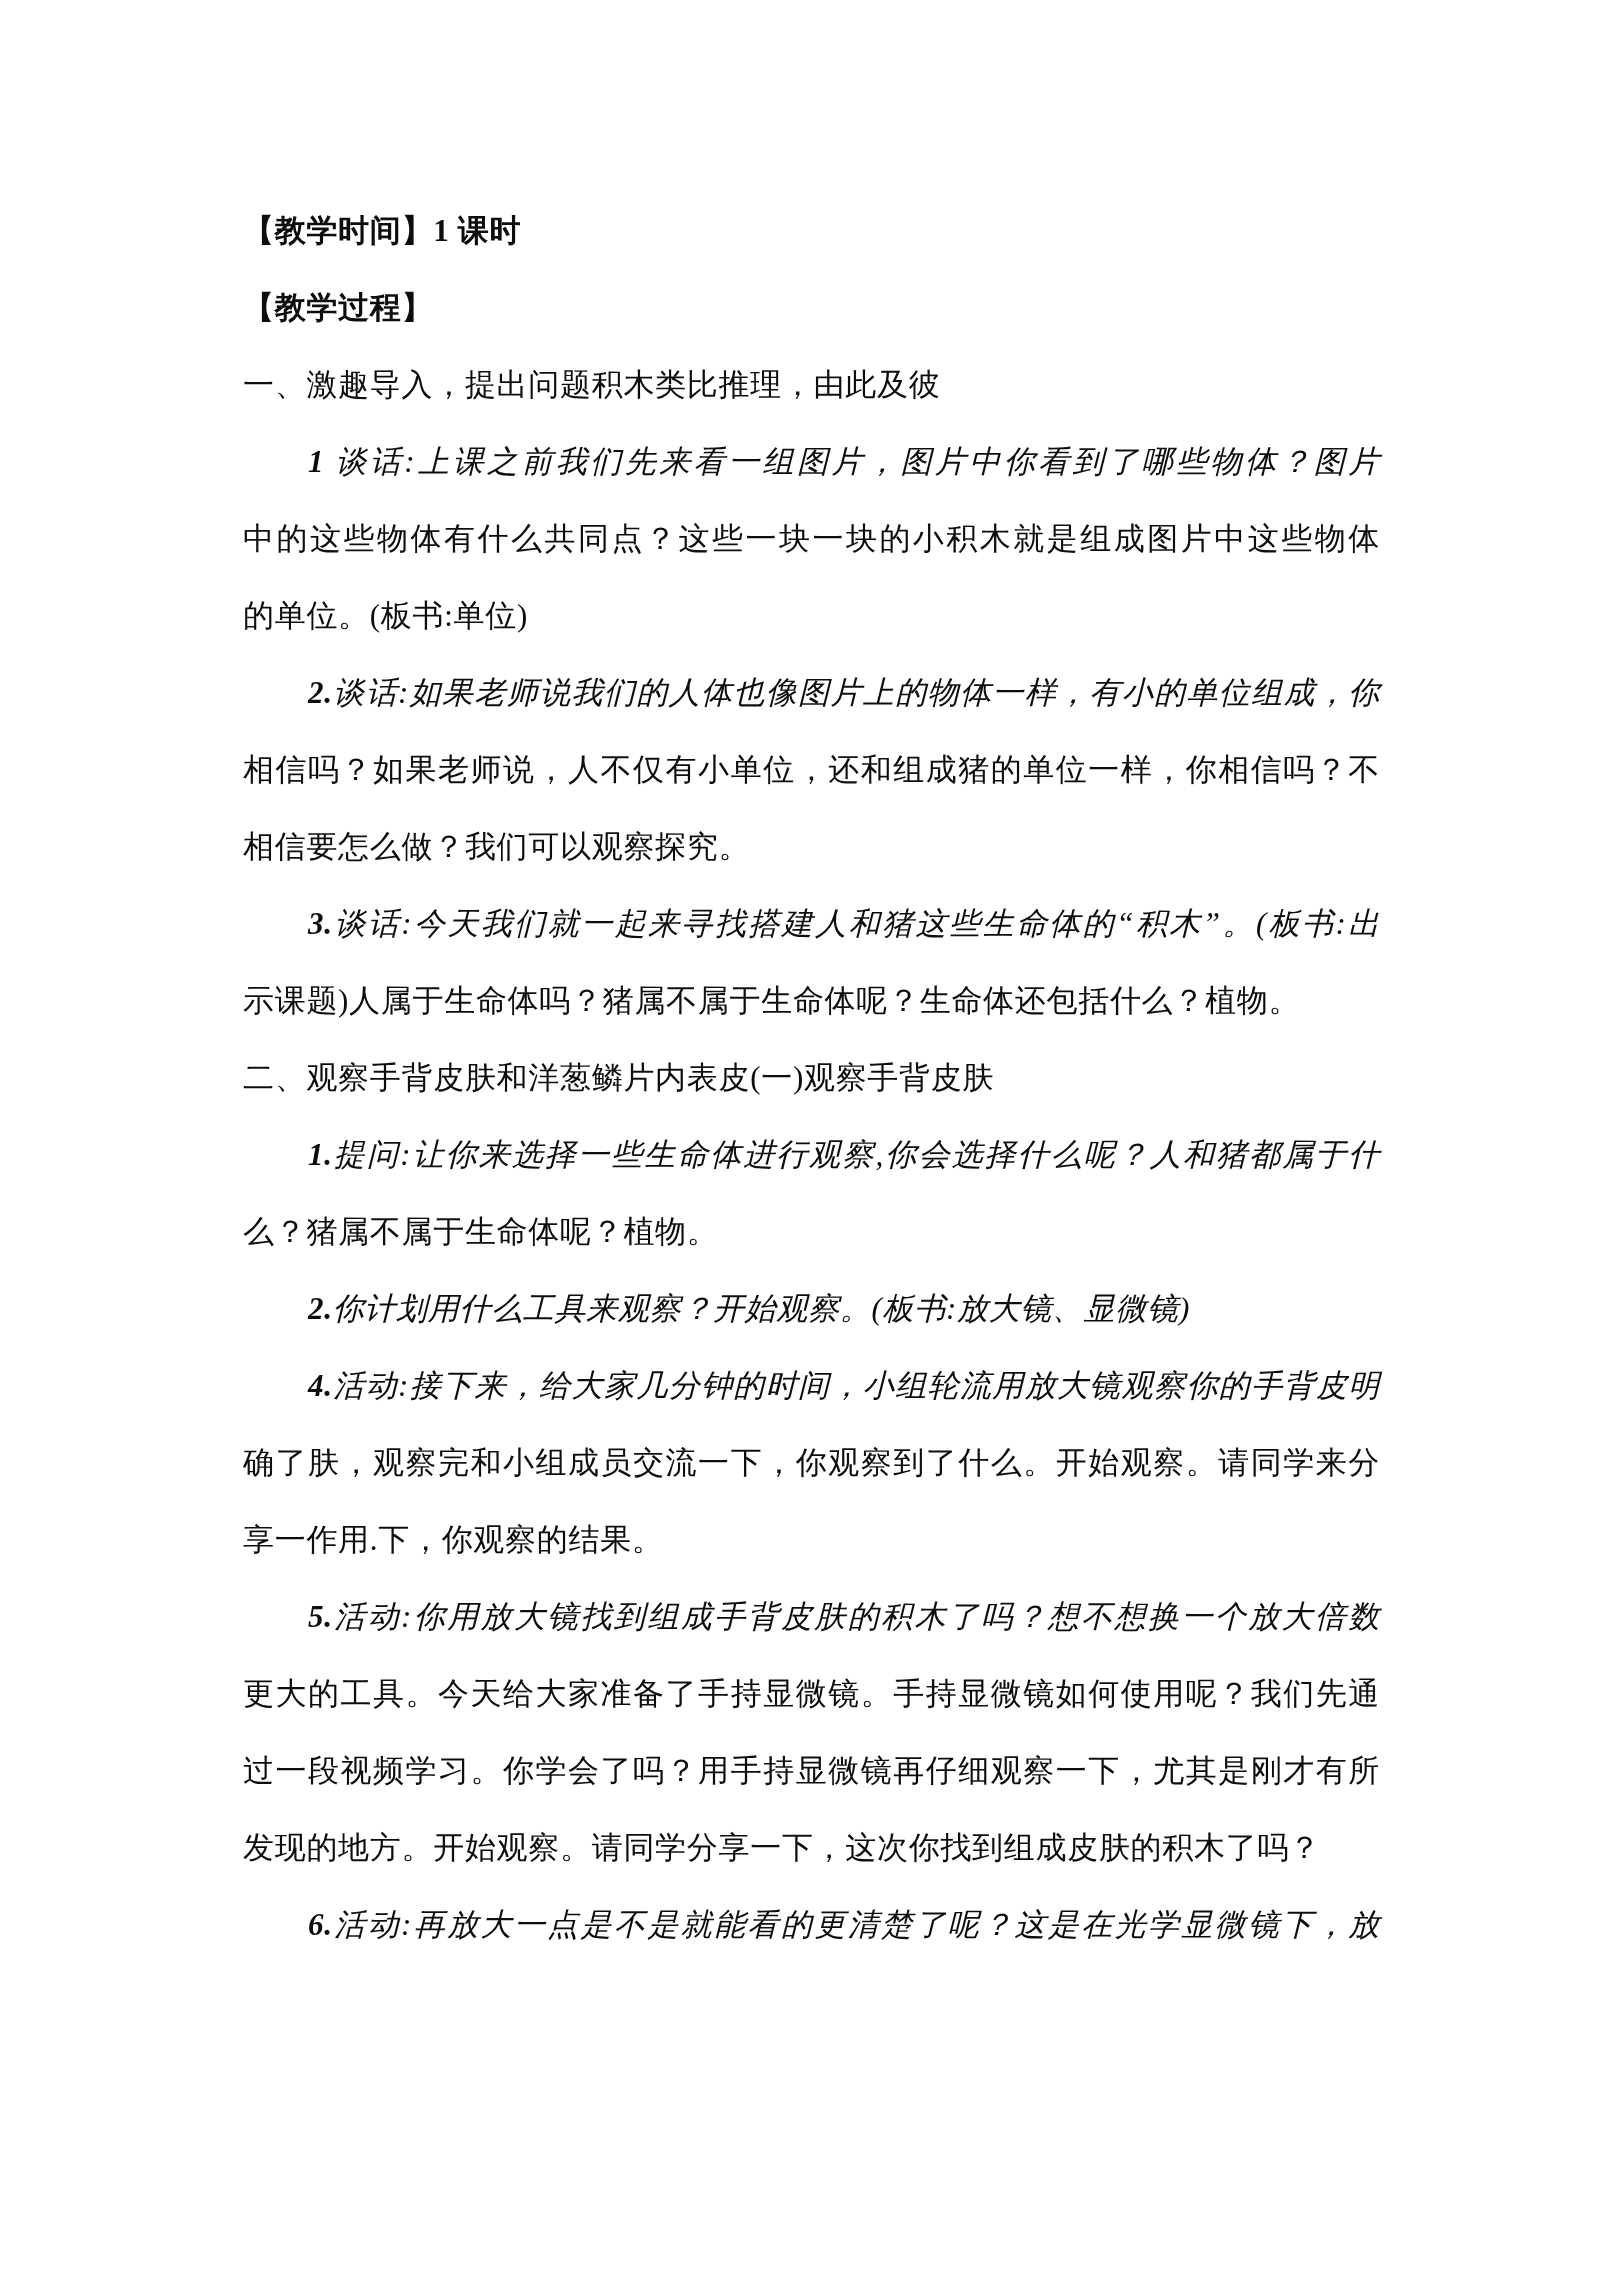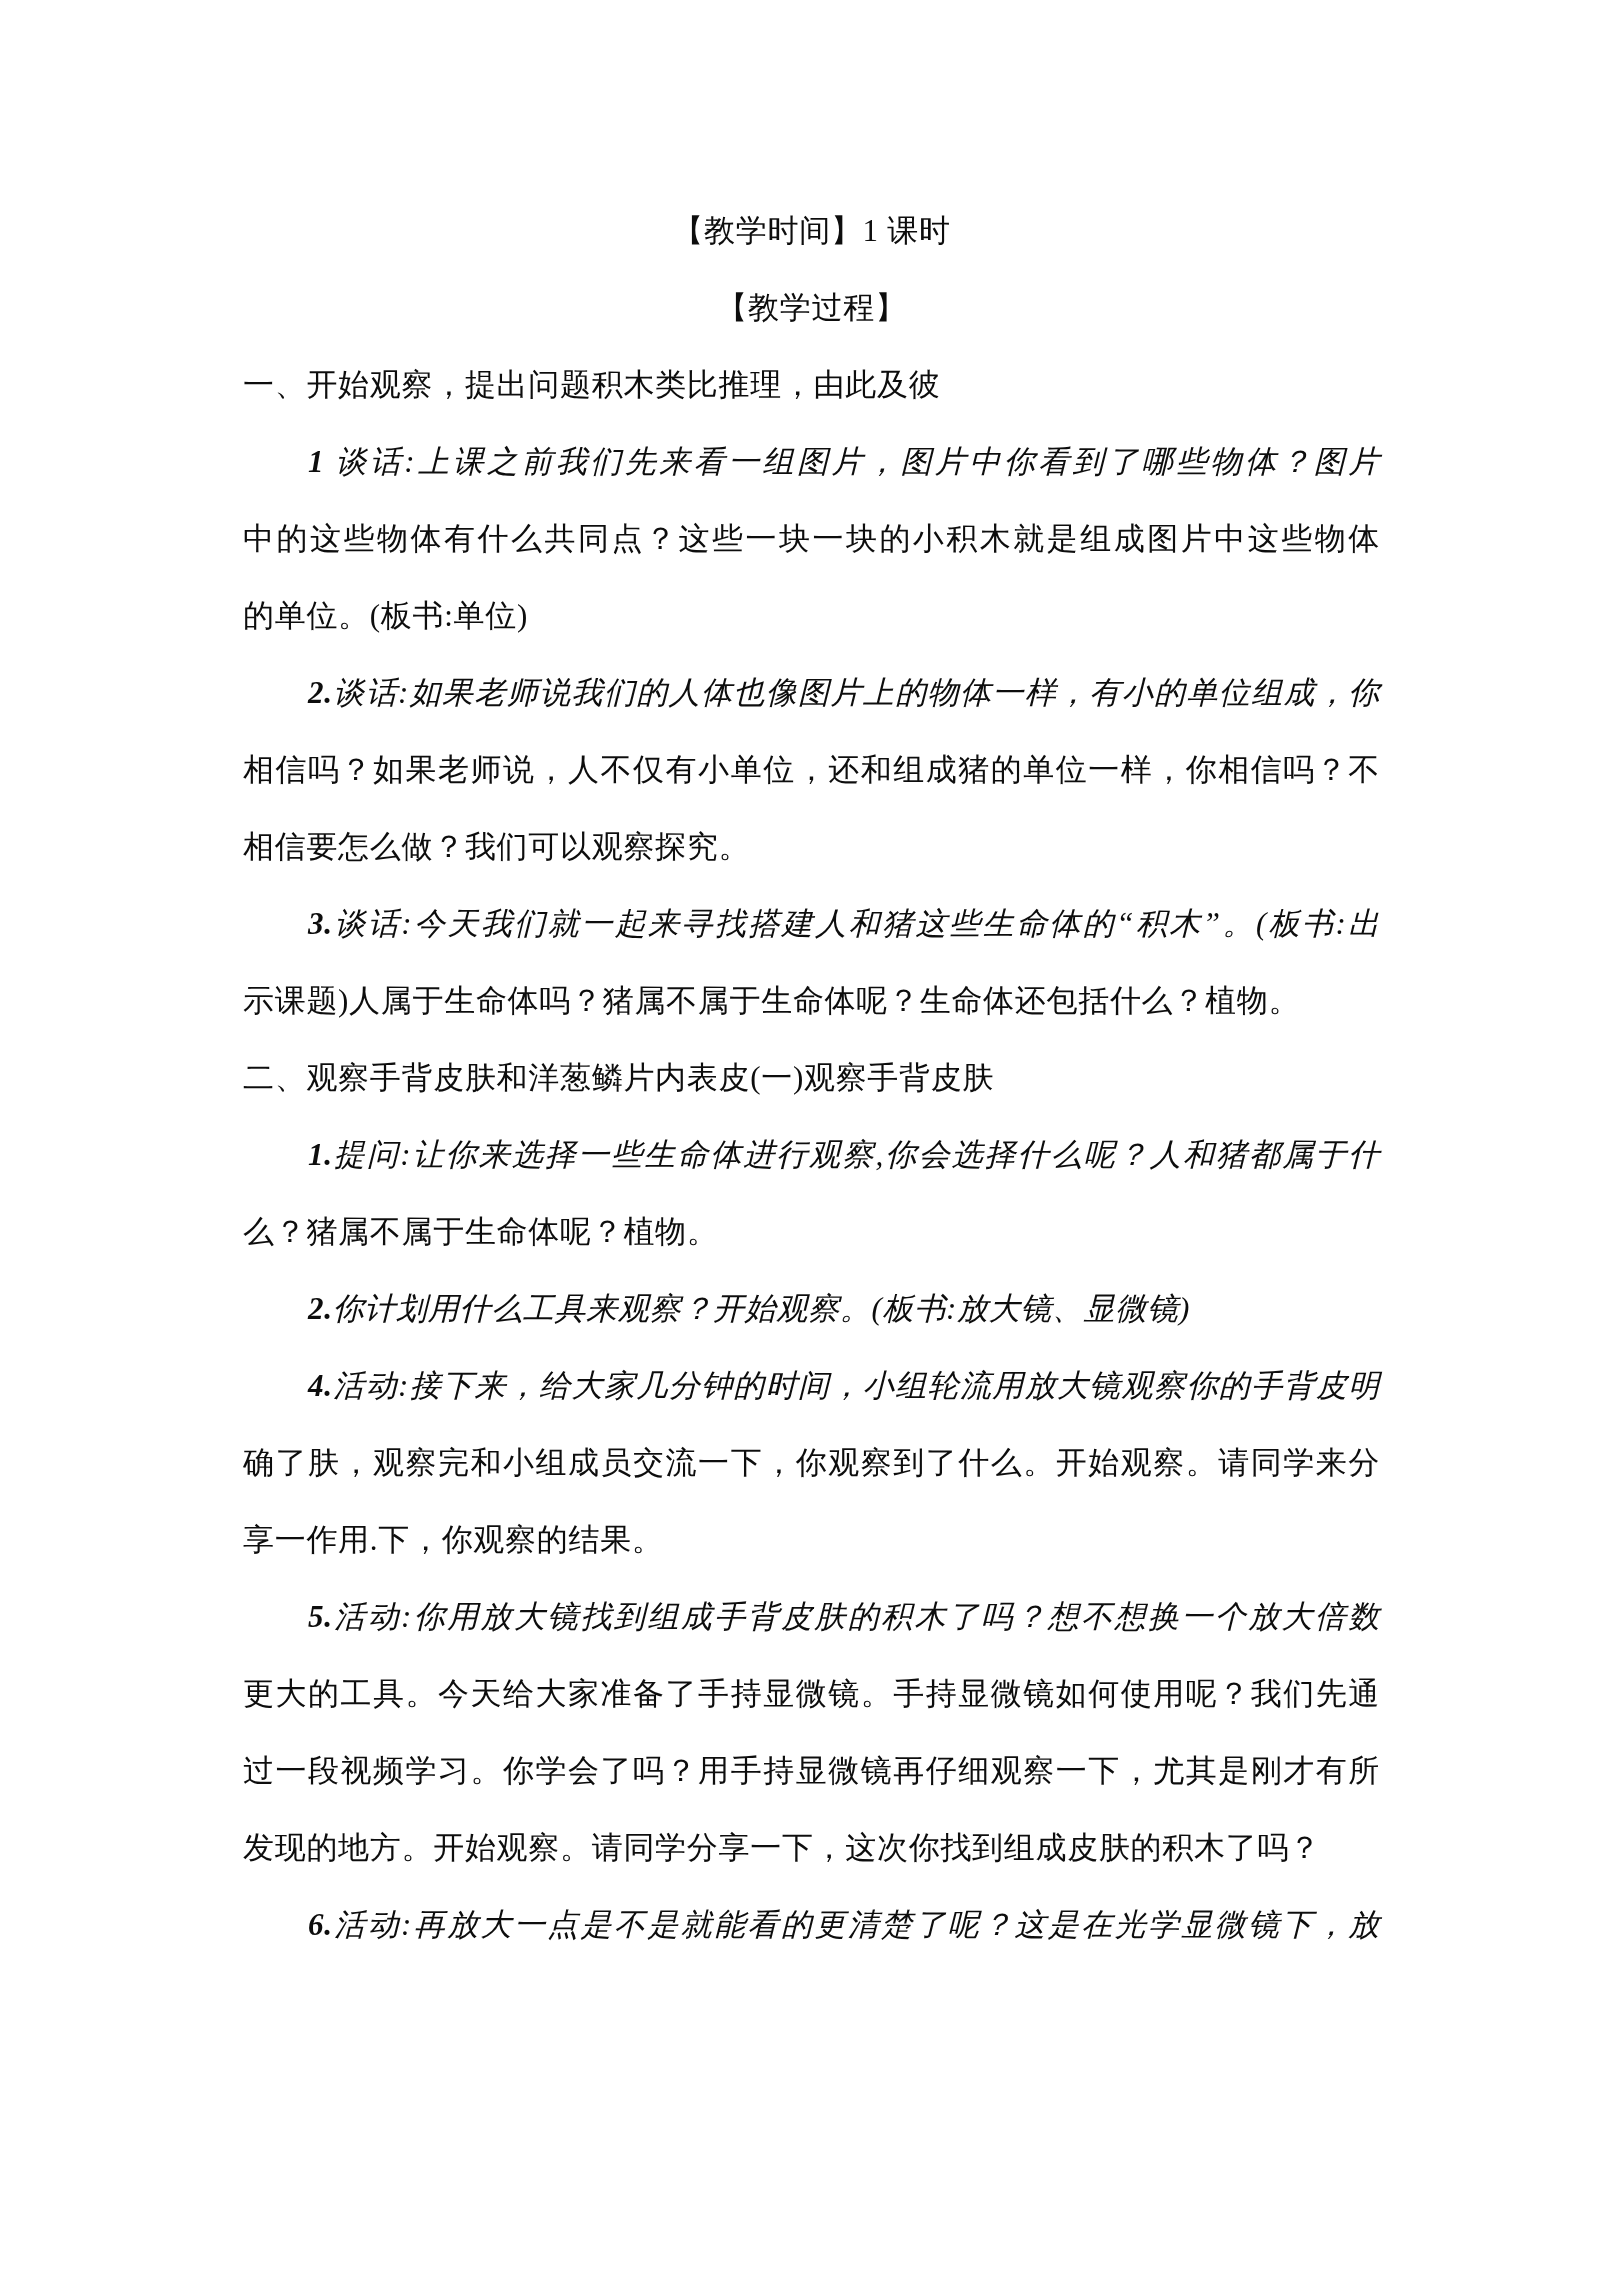--- a/index.html
+++ b/index.html
@@ -32,35 +32,34 @@
   }
   .line.indent {
     text-indent: 65px;
     font-style: italic;
   }
   .line.justify {
     text-align: justify;
     text-align-last: justify;
   }
   .line.bold {
-    font-weight: normal;
-    text-align: center;
+    font-weight: bold;
   }
   .prefix {
     font-weight: bold;
   }
 </style>
 </head>
 <body>
 
 <div class="page">
   <div class="content">
       <div class="line bold"><span>【教学时间】1 课时</span></div>
       <div class="line bold"><span>【教学过程】</span></div>
-      <div class="line"><span>一、开始观察，提出问题积木类比推理，由此及彼</span></div>
+      <div class="line"><span>一、激趣导入，提出问题积木类比推理，由此及彼</span></div>
       <div class="line indent justify"><span class="prefix">1 </span><span>谈话:上课之前我们先来看一组图片，图片中你看到了哪些物体？图片</span></div>
       <div class="line justify"><span>中的这些物体有什么共同点？这些一块一块的小积木就是组成图片中这些物体</span></div>
       <div class="line"><span>的单位。(板书:单位)</span></div>
       <div class="line indent justify"><span class="prefix">2.</span><span>谈话:如果老师说我们的人体也像图片上的物体一样，有小的单位组成，你</span></div>
       <div class="line justify"><span>相信吗？如果老师说，人不仅有小单位，还和组成猪的单位一样，你相信吗？不</span></div>
       <div class="line"><span>相信要怎么做？我们可以观察探究。</span></div>
       <div class="line indent justify"><span class="prefix">3.</span><span>谈话:今天我们就一起来寻找搭建人和猪这些生命体的“积木”。(板书:出</span></div>
       <div class="line"><span>示课题)人属于生命体吗？猪属不属于生命体呢？生命体还包括什么？植物。</span></div>
       <div class="line"><span>二、观察手背皮肤和洋葱鳞片内表皮(一)观察手背皮肤</span></div>
       <div class="line indent justify"><span class="prefix">1.</span><span>提问:让你来选择一些生命体进行观察,你会选择什么呢？人和猪都属于什</span></div>

